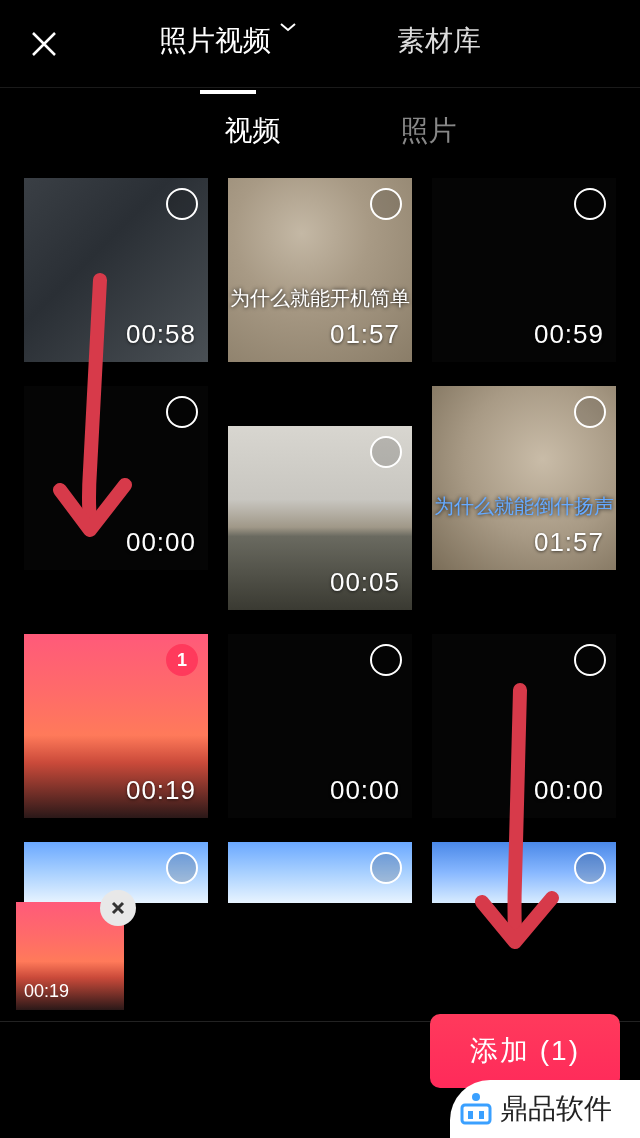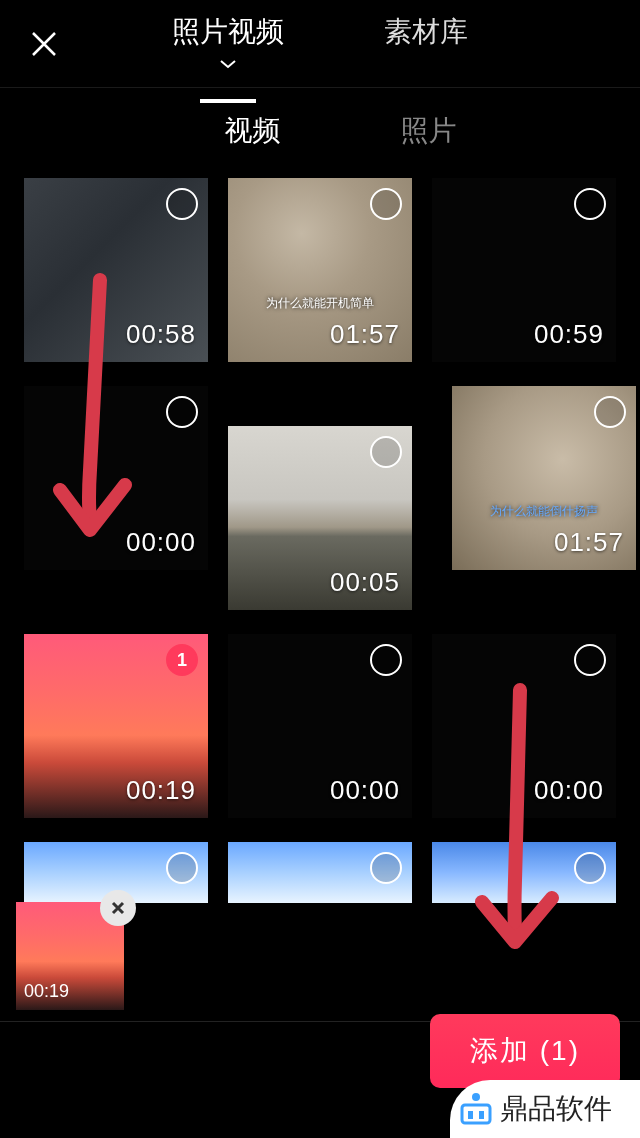--- a/index.html
+++ b/index.html
@@ -4,44 +4,44 @@
 <style>
   * { margin: 0; padding: 0; box-sizing: border-box; }
   html, body { width: 640px; height: 1138px; background: #000; font-family: -apple-system, "PingFang SC", "Helvetica Neue", sans-serif; color: #fff; overflow: hidden; }
   .app { position: relative; width: 640px; height: 1138px; background: #000; }
 
   
   .topbar { height: 88px; display: flex; align-items: center; border-bottom: 1px solid #1a1a1a; position: relative; }
   .close-icon { position: absolute; left: 24px; top: 50%; transform: translateY(-50%); width: 40px; height: 40px; display:flex; align-items:center; justify-content:center; cursor:pointer; }
   .close-icon svg { stroke: #fff; stroke-width: 2.5; }
   .toptabs { display:flex; gap: 100px; justify-content:center; flex:1; }
-  .toptab { font-size: 28px; color:#ddd; display:flex; align-items:center; gap:8px; position:relative; padding-bottom:6px;flex-direction:column; }
+  .toptab { font-size: 28px; color:#ddd; display:flex; align-items:flex-start; gap:8px; position:relative; padding-bottom:6px; }
   .toptab.active { color:#fff; }
   .toptab.active::after { content:""; position:absolute; bottom:-28px; left:50%; transform:translateX(-50%); width:56px; height:4px; background:#fff; }
   .chevron-down { width:18px; height:10px; }
 
   
   .subtabs { height:90px; display:flex; align-items:center; justify-content:center; gap:120px;padding-left:41px; }
   .subtab { font-size:28px; color:#888; position:relative; padding-bottom:4px; }
   .subtab.active { color:#fff; }
 
   
   .grid { padding: 0 24px; display:grid; grid-template-columns: repeat(3, 1fr); gap: 24px 20px; }
   .thumb { position:relative; width: 100%; aspect-ratio: 1/1; background:#0d0d0d; overflow:hidden; }
   .thumb .select { position:absolute; top:10px; right:10px; width:32px; height:32px; border:2.5px solid #fff; border-radius:50%; background:rgba(0,0,0,0.15); }
   .thumb .select.selected { background:#ff3a5c; border-color:#ff3a5c; display:flex; align-items:center; justify-content:center; font-size:18px; font-weight:600; }
   .thumb .duration { position:absolute; right:12px; bottom:12px; font-size:26px; font-weight:500; letter-spacing:1px; text-shadow:0 1px 3px rgba(0,0,0,0.6); }
-  .thumb .overlay-text { position:absolute; left:0; right:0; bottom:50px; font-size:12px; text-align:center; color:#fff; text-shadow:0 0 4px #000; }
+  .thumb .overlay-text { position:absolute; left:0; right:0; bottom:50px; font-size:20px; text-align:center; color:#fff; text-shadow:0 0 4px #000; }
 
   
   .bg-blur-gray { background: linear-gradient(135deg,#3a3f45 0%,#2a2f35 40%,#4a5055 100%); filter:blur(0px); }
   .bg-rock { background: radial-gradient(circle at 40% 30%, #c4b8a5 0%, #a89a85 40%, #8a7d68 100%); }
   .bg-black { background:#050505; }
   .bg-landscape { background: linear-gradient(to bottom, #d8d6d0 0%, #c8c6c0 40%, #a09888 55%, #6a6a60 60%, #3a3a32 100%); margin-top: 40px; }
-  .bg-rock2 { background: radial-gradient(circle at 60% 40%, #c9bca8 0%, #a89a85 50%, #7a6d58 100%); margin-left: 20px; }
+  .bg-rock2 { background: radial-gradient(circle at 60% 40%, #c9bca8 0%, #a89a85 50%, #7a6d58 100%); }
   .bg-sunset { background: linear-gradient(to bottom, #ff5a7a 0%, #ff6a6a 30%, #ff7a5a 55%, #ca4a3a 70%, #2a1818 100%); position:relative; }
   .bg-sky { background: linear-gradient(to bottom, #6aa8ff 0%, #a8d0ff 50%, #e8f4ff 100%); }
   .bg-sky2 { background: linear-gradient(to bottom, #4a88e8 0%, #88b8ff 50%, #d8ecff 100%); }
 
   .row4 .thumb { aspect-ratio: 3/1; }
 
   
   .tray { position:absolute; left:16px; bottom:128px; display:flex; gap:12px; }
   .tray-item { position:relative; width:108px; height:108px; }
   .tray-item .remove { position:absolute; top:-12px; right:-12px; width:36px; height:36px; border-radius:50%; background:#e8e8e8; display:flex; align-items:center; justify-content:center; }

